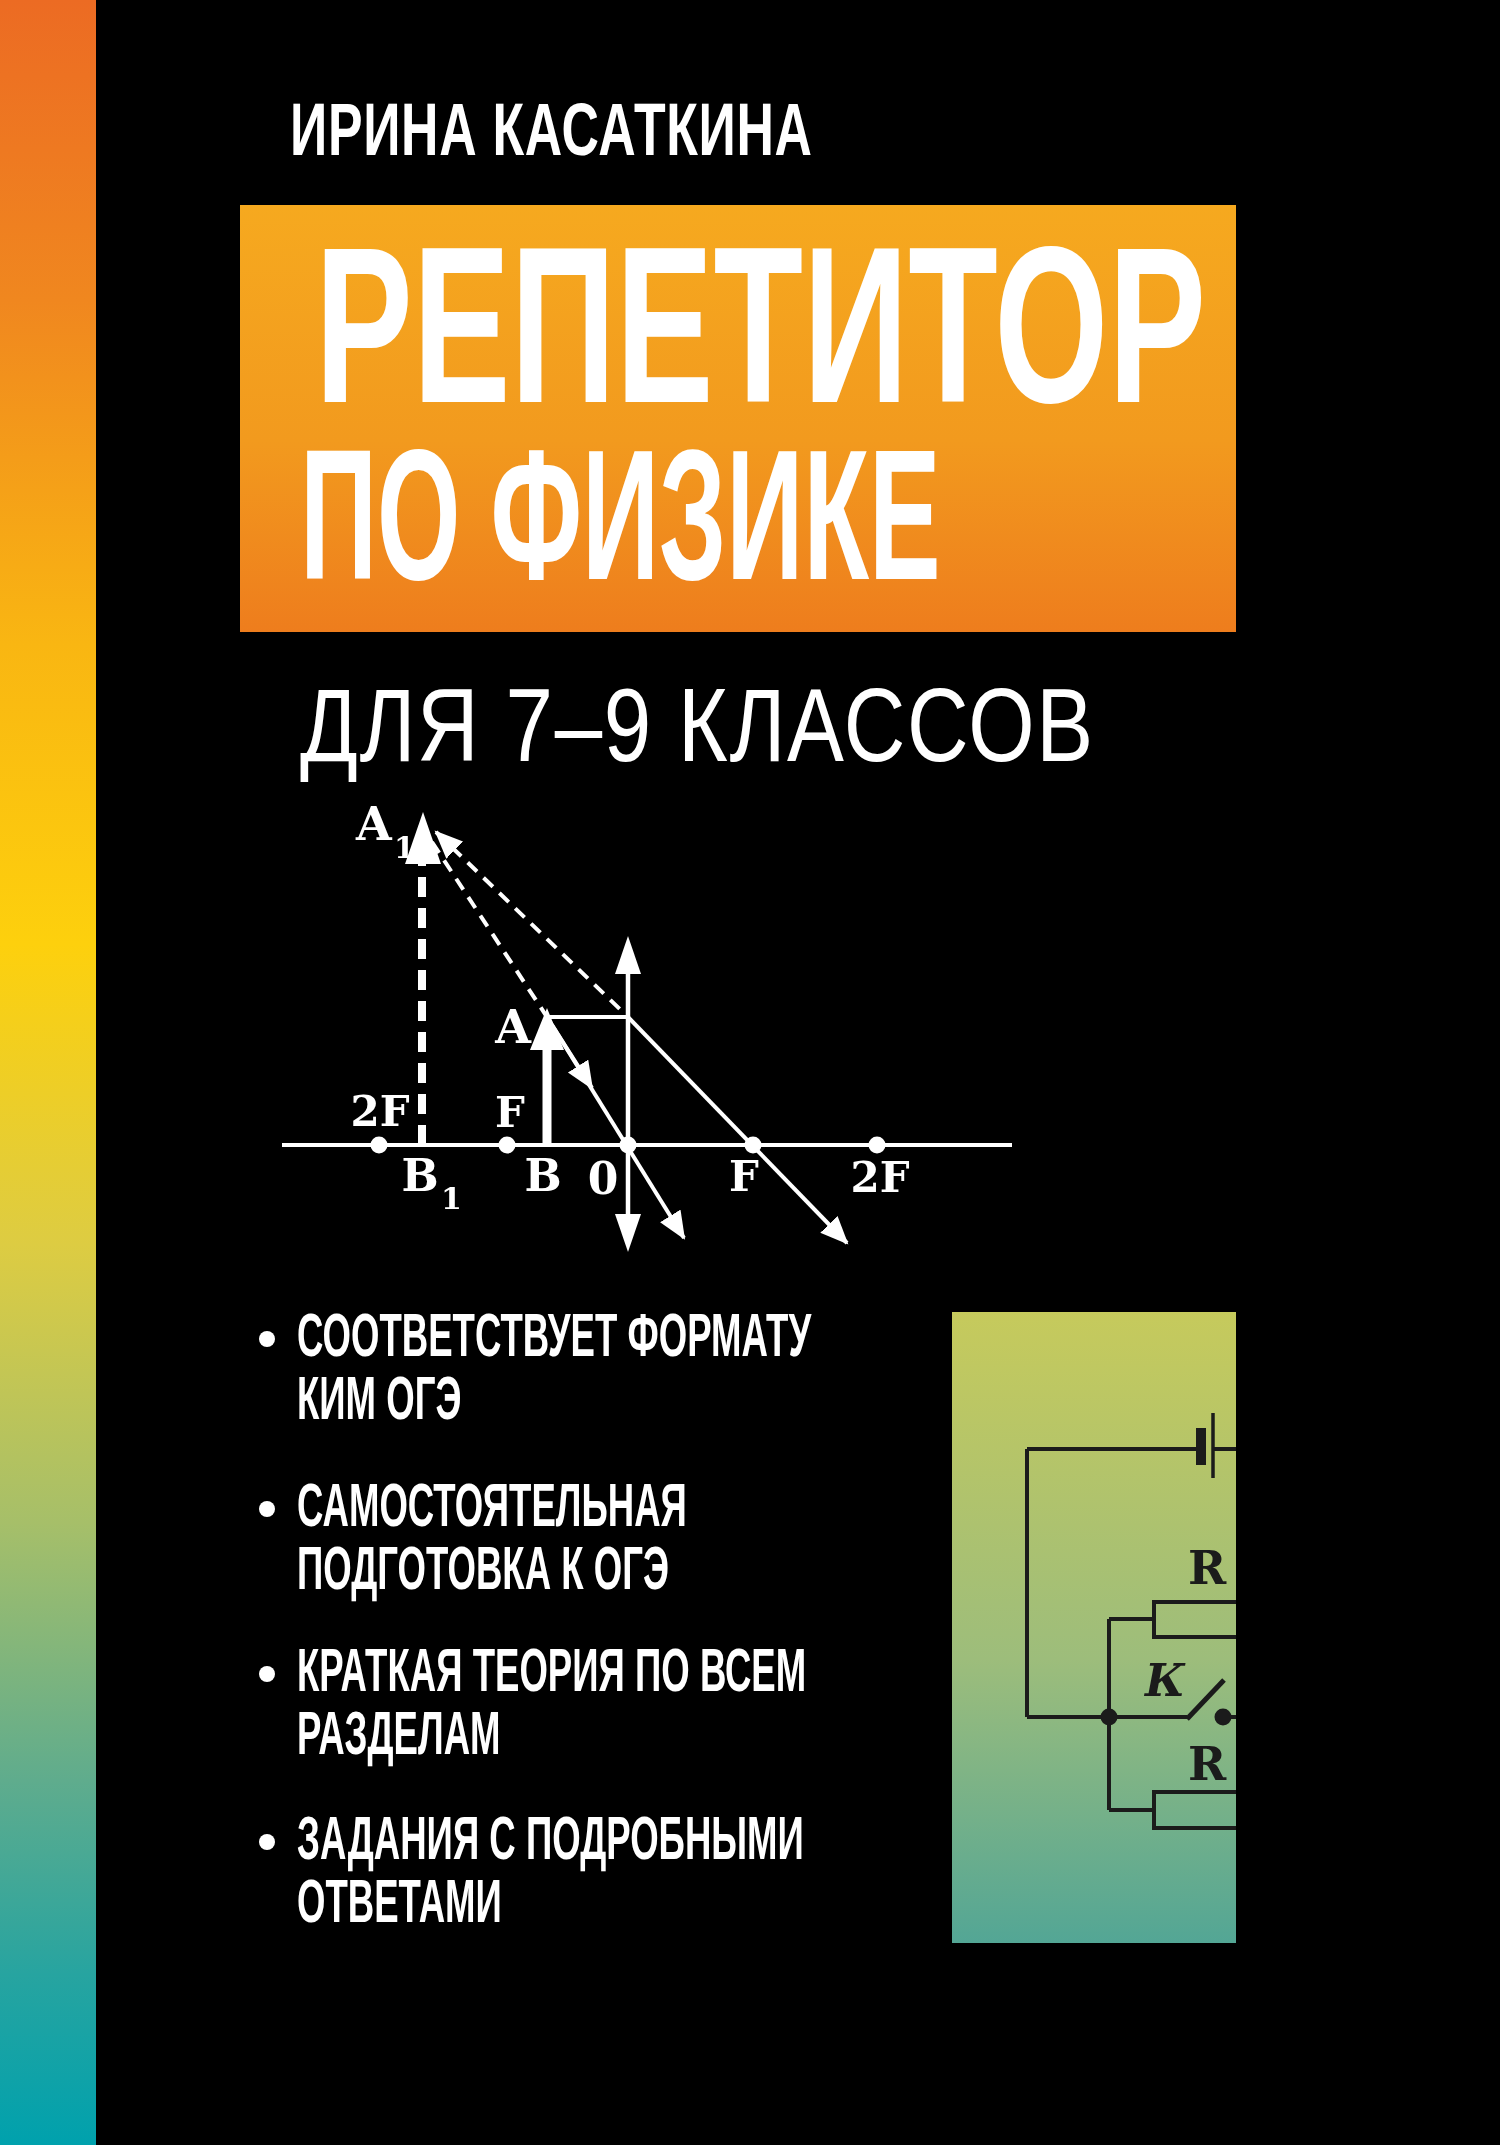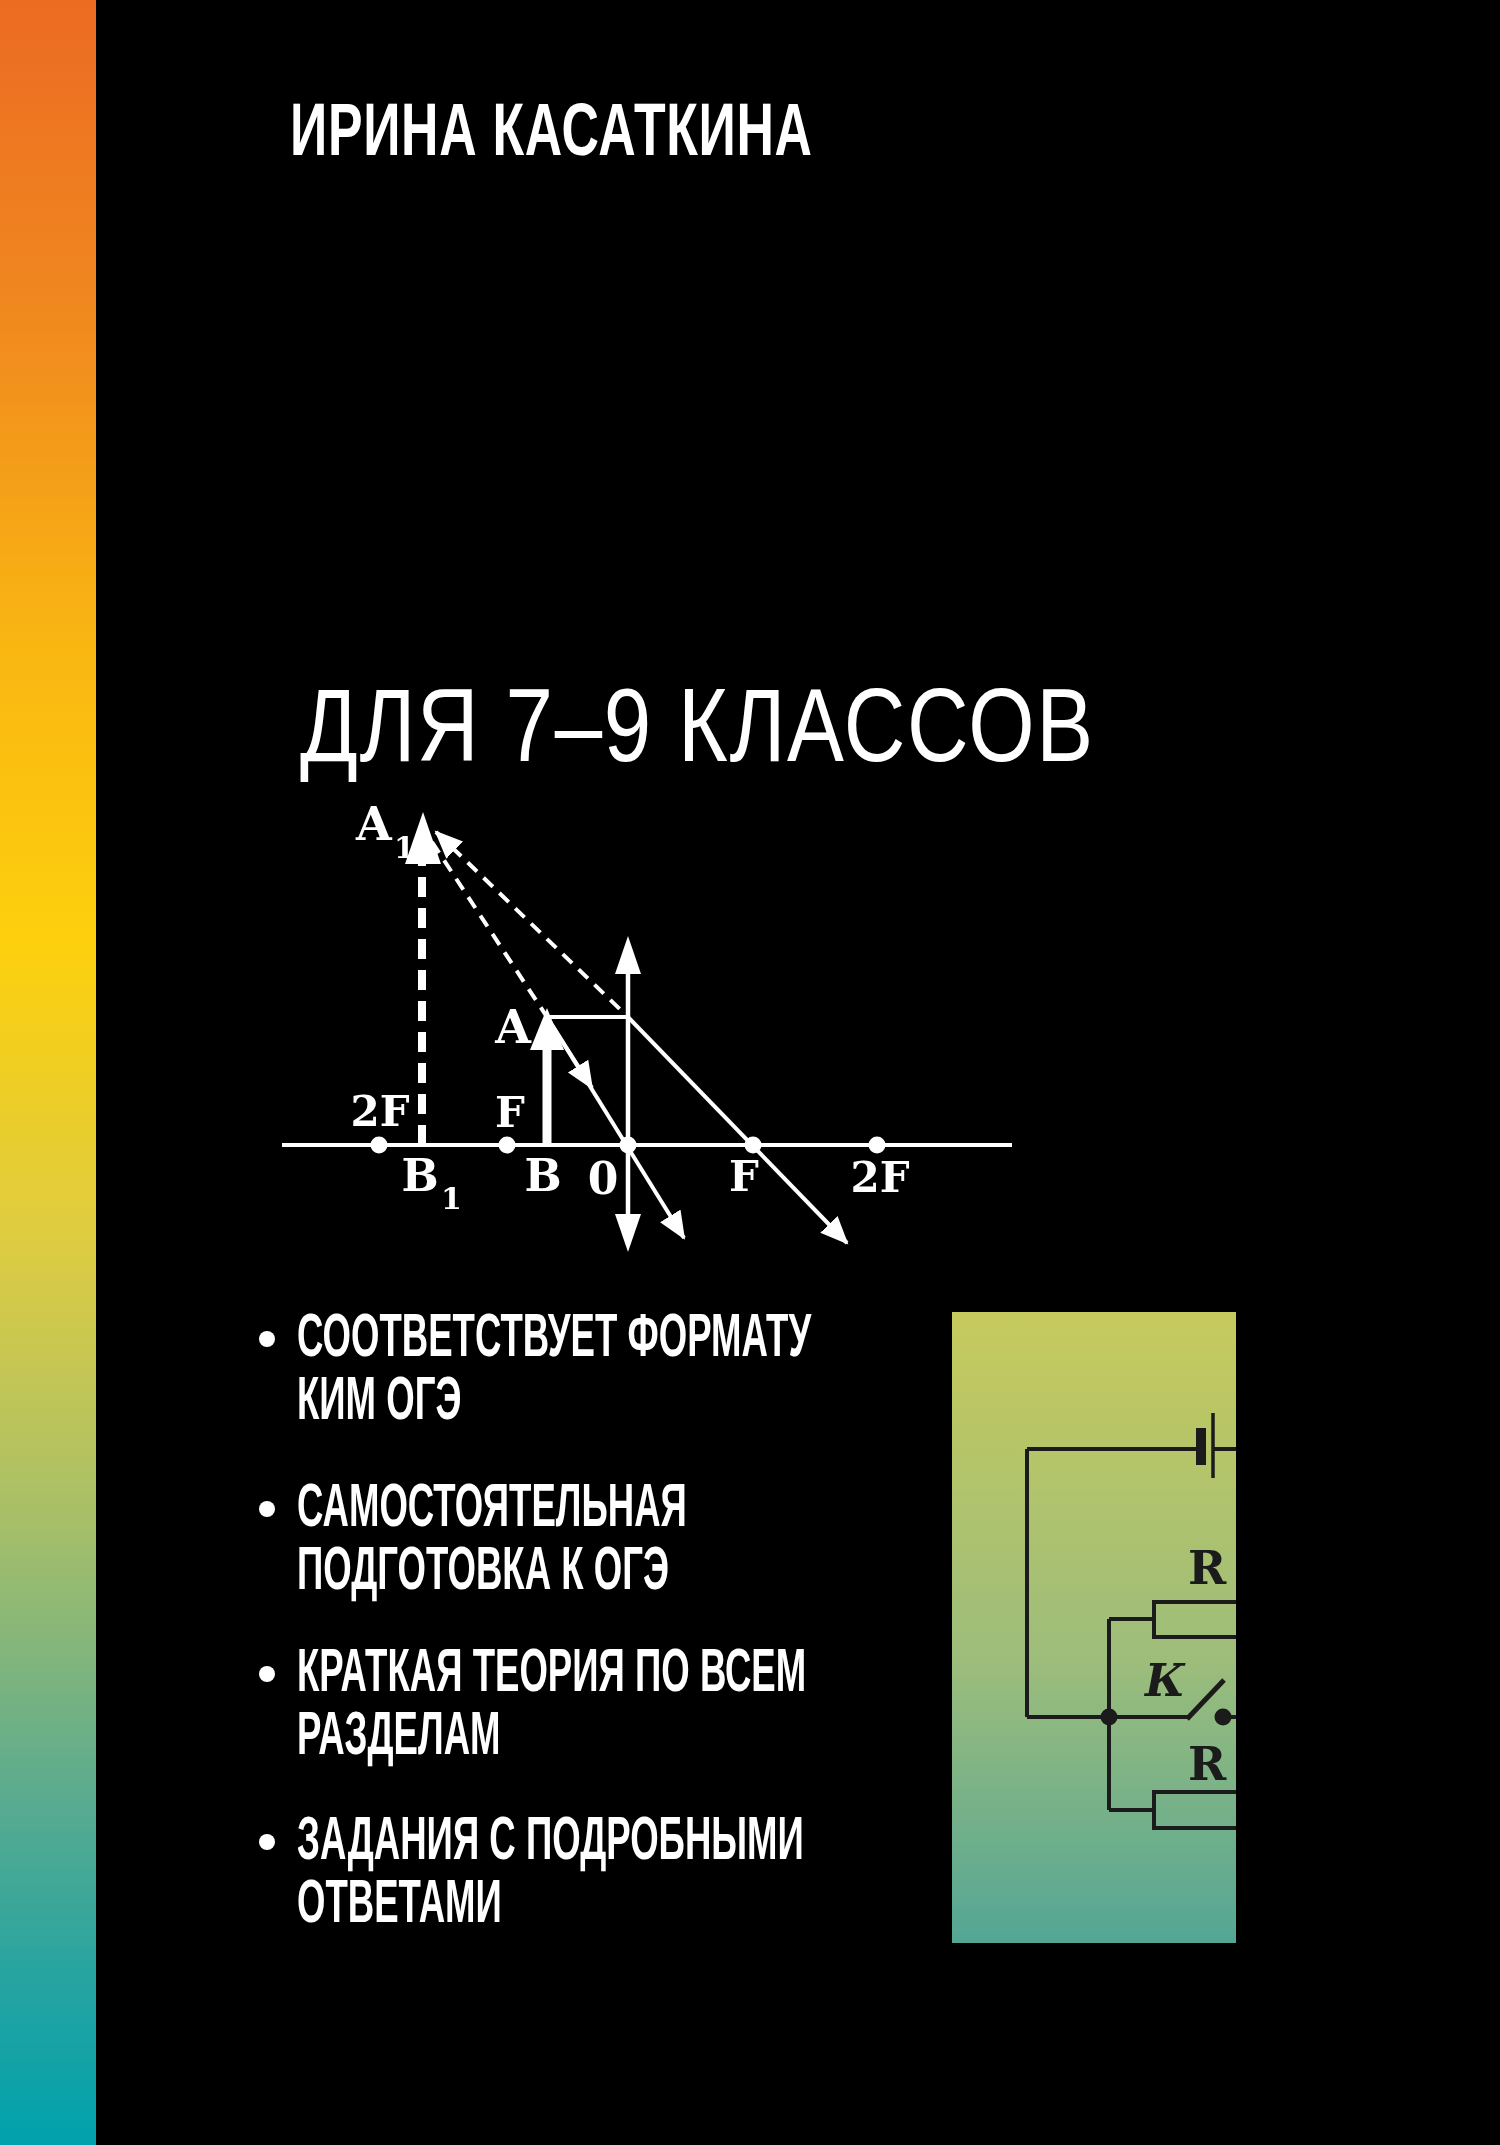--- a/index.html
+++ b/index.html
@@ -26,20 +26,24 @@
 </style>
 </head>
 <body>
 
 <div class="cover">
 
   <div class="strip" style="background: linear-gradient(rgb(236, 107, 35) 0%, rgb(240, 135, 31) 14%, rgb(249, 182, 18) 30%, rgb(253, 208, 13) 44%, rgb(221, 204, 66) 58%, rgb(166, 191, 105) 71%, rgb(95, 172, 141) 83%, rgb(39, 164, 160) 92%, rgb(0, 161, 173) 100%);"></div>
 
   <div class="author">ИРИНА КАСАТКИНА</div>
 
+  <div class="title-box" style="background: linear-gradient(rgb(246, 169, 31) 0%, rgb(242, 154, 30) 55%, rgb(238, 125, 29) 100%);">
+    <span class="title-line1">РЕПЕТИТОР</span>
+    <span class="title-line2">ПО ФИЗИКЕ</span>
+  </div>
 
   <div class="subtitle">ДЛЯ 7–9 КЛАССОВ</div>
 
   <svg class="lens-svg" viewBox="250 780 800 500" xmlns="http://www.w3.org/2000/svg">
     <defs>
       <marker id="mw" markerWidth="8" markerHeight="8" refX="6.5" refY="3" orient="auto" markerUnits="strokeWidth">
         <path d="M0,0 L7,3 L0,6 z" fill="#ffffff"></path>
       </marker>
       <marker id="mws" markerWidth="8" markerHeight="8" refX="6.5" refY="3" orient="auto-start-reverse" markerUnits="strokeWidth">
         <path d="M0,0 L7,3 L0,6 z" fill="#ffffff"></path>

